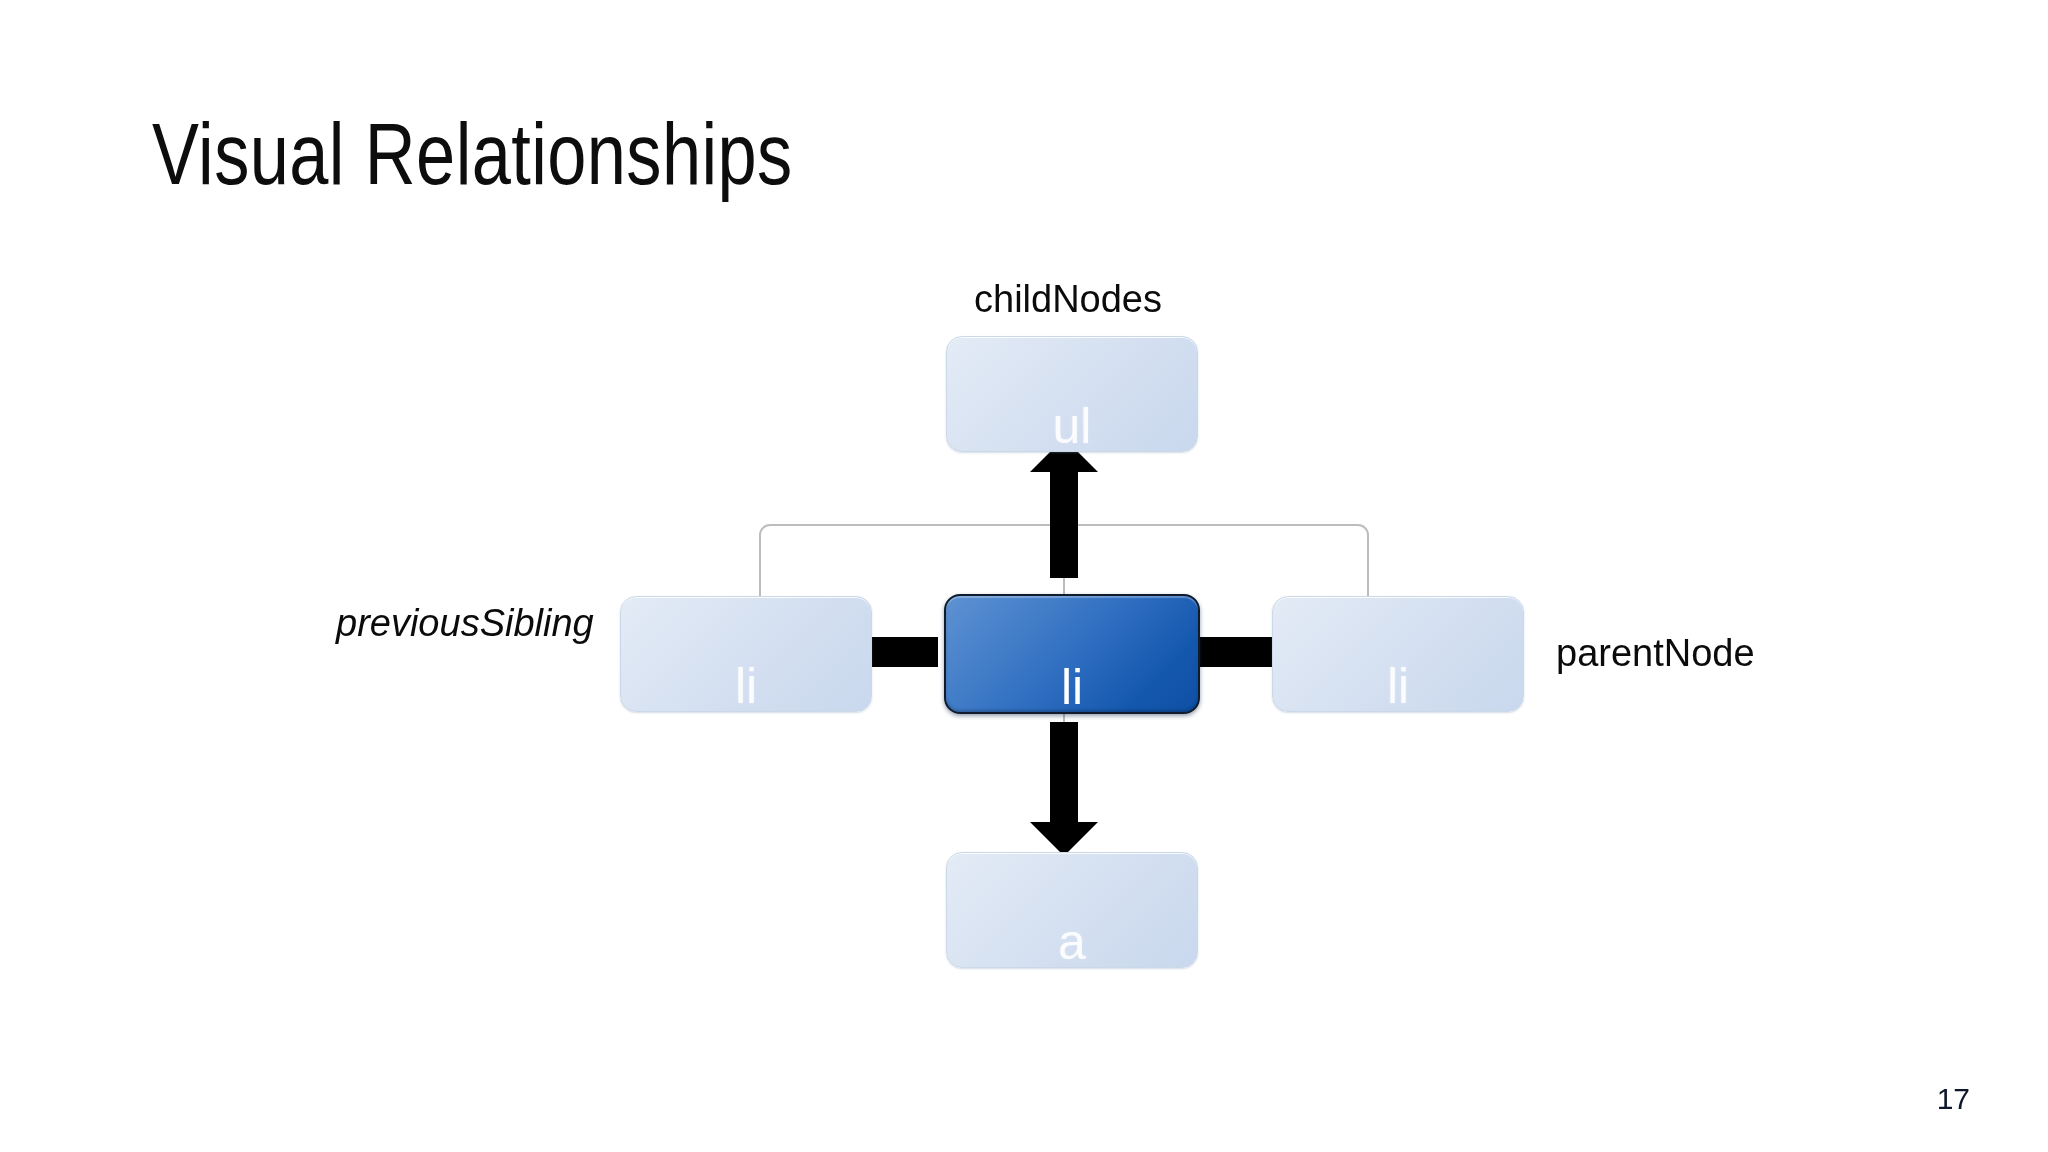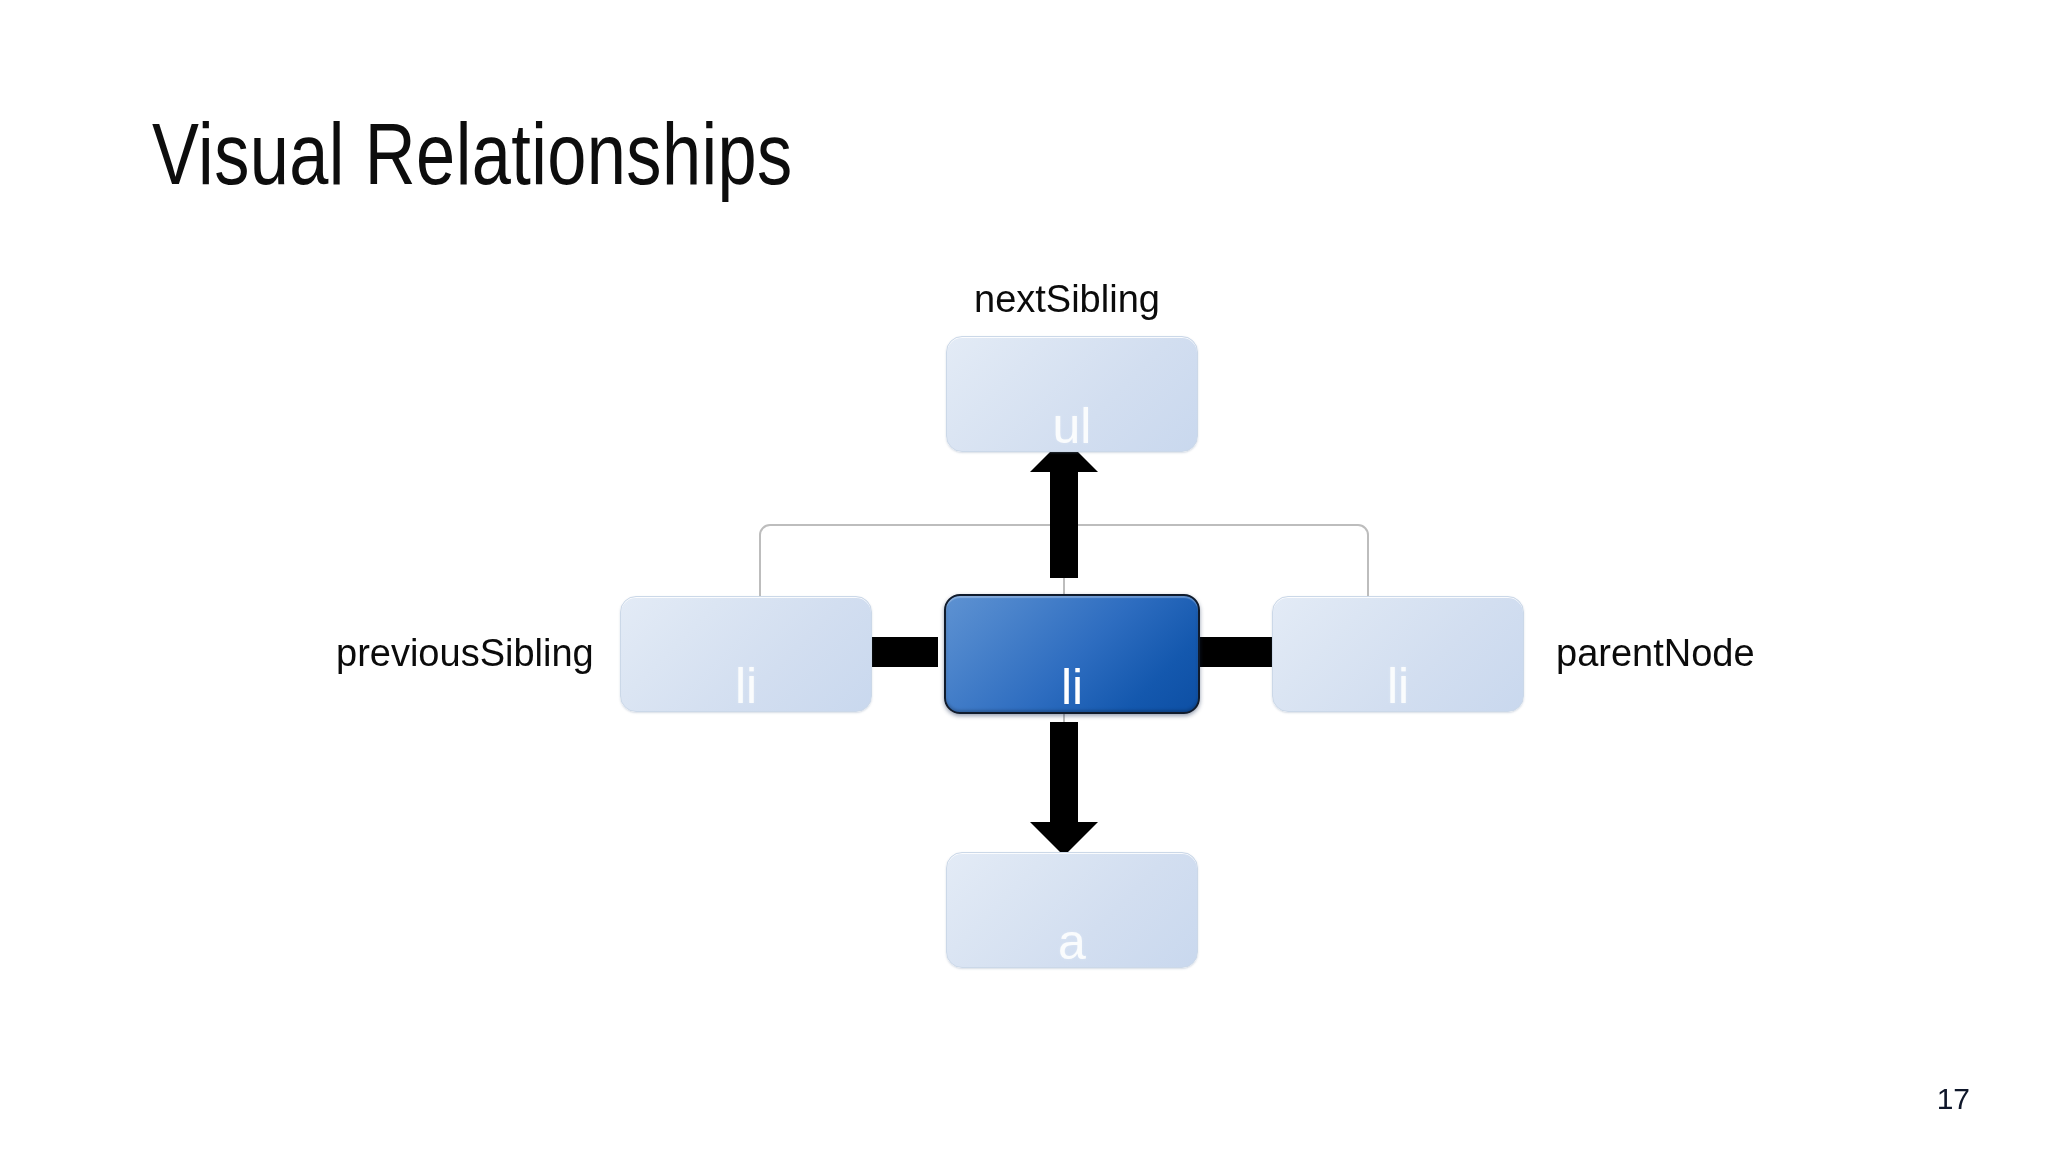--- a/index.html
+++ b/index.html
@@ -188,22 +188,22 @@
   </div>
 
   <div class="node light" style="left:1272px; top:596px; width:252px; height:116px;">
     <span class="node-label">li</span>
   </div>
 
   <div class="node light" style="left:946px; top:852px; width:252px; height:116px;">
     <span class="node-label">a</span>
   </div>
 
-  <div class="caption" style="left:974px; top:280px;">nextSibling</div>
-
-  <div class="caption" style="left:336px; top:634px;">previousSibling</div>
+  <div class="caption" style="left:974px; top:280px;">childNodes</div>
+
+  <div class="caption" style="left:336px; top:604px;font-style:italic;">previousSibling</div>
 
   <div class="caption" style="left:1556px; top:634px;">parentNode</div>
 
 
 </div>
 
 <div id="page-number">17</div>
 
 </body></html>

